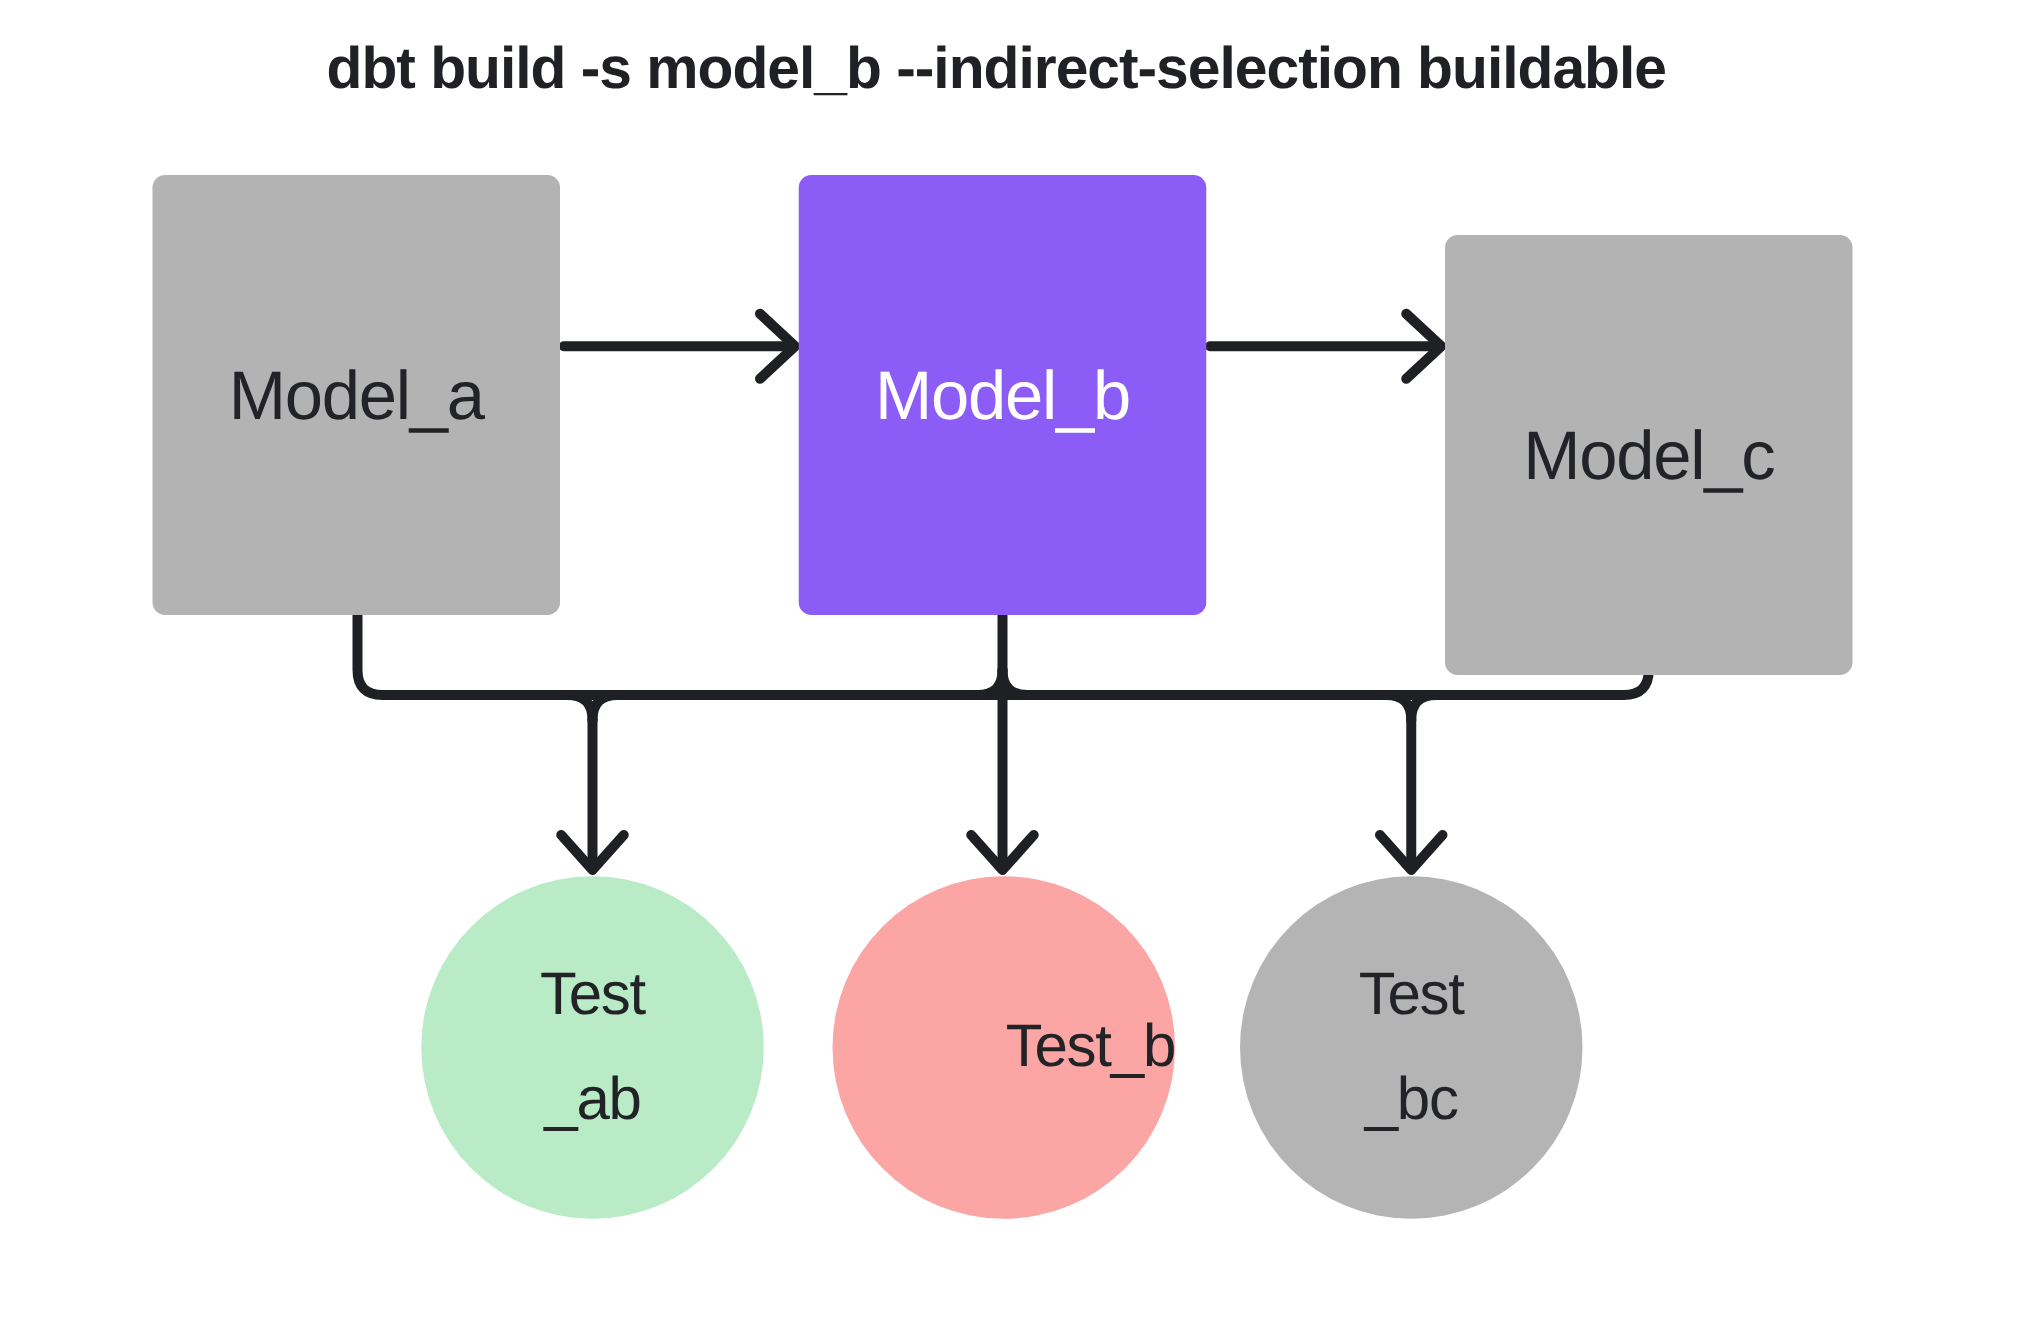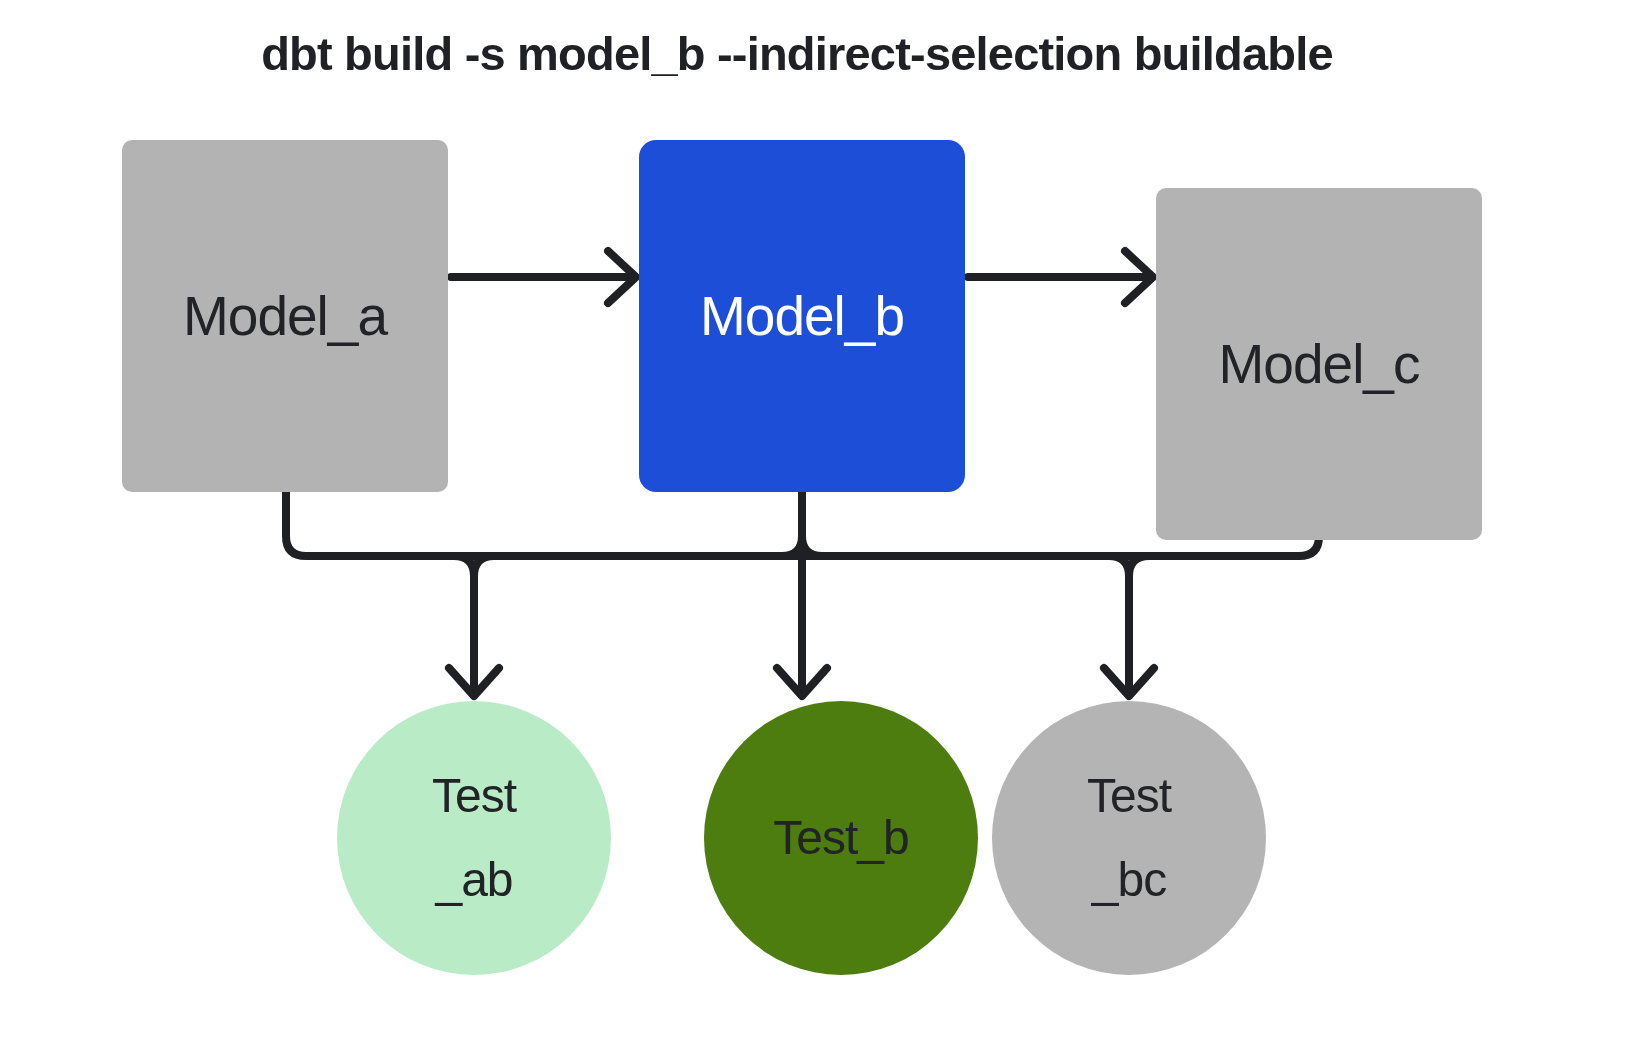--- a/index.html
+++ b/index.html
@@ -16,33 +16,33 @@
   .connectors path {
     fill:none; stroke:#1f2023; stroke-width:8;
     stroke-linecap:round; stroke-linejoin:round;
   }
   .model-box {
     position:absolute; top:140px; width:326px; height:352px; border-radius:10px;
     display:flex; align-items:center; justify-content:center;
     font-size:55px; font-weight:500; letter-spacing:-1px; color:#222326;
   }
   .model-gray { background:#b3b3b4; }
-  .model-blue { background:#1d4ed8; color:#ffffff;border-radius:17px; }
+  .model-blue { background:#8b5cf6; color:#ffffff; }
   .box-a { left:122px; }
   .box-b { left:639px; }
   .box-c { left:1156px;margin-top:48px; }
   .test-circle {
     position:absolute; top:701px; width:274px; height:274px; border-radius:50%;
     display:flex; flex-direction:column; align-items:center; justify-content:center;
     font-size:48px; font-weight:500; letter-spacing:-1px; color:#222326;
     text-align:center;
   }
   .test-circle span { line-height:84px; display:block; }
   .test-green  { background:#b9ebc7; left:337px; }
-  .test-yellow { background:#4d7c0f; left:704px; }
+  .test-yellow { background:#fca5a5; left:666px;align-items:flex-end; }
   .test-gray   { background:#b4b4b5; left:992px; }
 </style>
 </head>
 <body>
 
 <div class="canvas">
 
   <div class="title">dbt build -s model_b --indirect-selection buildable</div>
 
   <svg class="connectors" width="1630" height="1060" viewBox="0 0 1630 1060">

